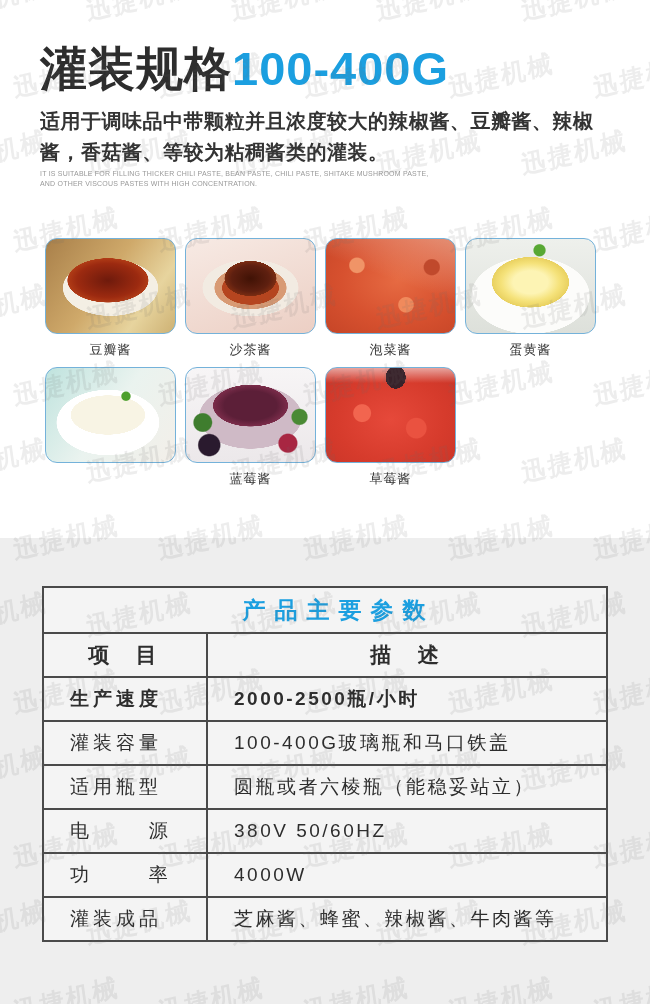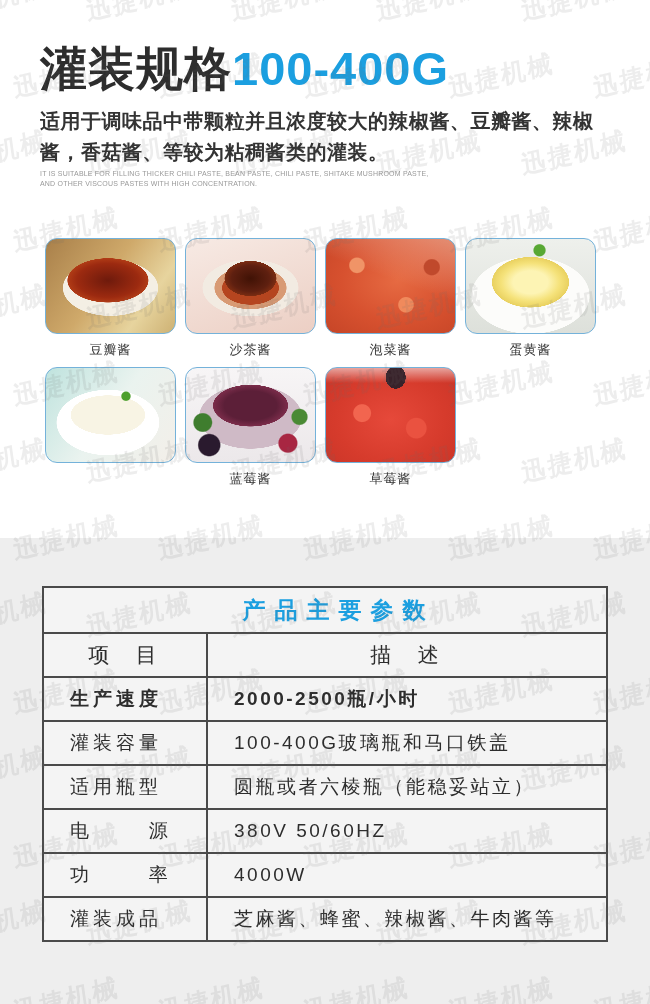--- a/index.html
+++ b/index.html
@@ -66,21 +66,21 @@
 
   
   .param-table { position:absolute; left:42px; top:586px; width:566px; background:#f4f4f4; border:2px solid #4a4a4a; }
   .t-row { display:flex; height:44px; border-top:2px solid #4a4a4a; }
   .t-title-row { display:flex; align-items:center; justify-content:center; height:44px;
     color:var(--accent,#1b9fe0); font-size:23px; font-weight:bold; letter-spacing:9px;padding-left:27px; }
   .t-label { width:164px; border-right:2px solid #4a4a4a; display:flex; align-items:center;
     padding-left:26px; font-size:19px; color:#2d2d2d; letter-spacing:4px; white-space:pre; }
   .t-value { flex:1; display:flex; align-items:center; padding-left:26px;
     font-size:19px; color:#2d2d2d; letter-spacing:2.5px; white-space:pre; }
-  .t-head .t-label, .t-head .t-value { justify-content:center; padding-left:0; font-weight:normal; font-size:21px; letter-spacing:5px; }
+  .t-head .t-label, .t-head .t-value { justify-content:center; padding-left:0; font-weight:bold; font-size:21px; letter-spacing:5px; }
   .t-row.bold .t-label, .t-row.bold .t-value { font-weight:bold; }
 
   
   .wm-layer { position:absolute; inset:0; overflow:hidden; pointer-events:none; z-index:5; }
   .wm { position:absolute; font-size:25px; font-weight:bold; color:rgba(110,110,110,0.12);
     transform:rotate(-14deg) skewX(-6deg); white-space:nowrap; letter-spacing:2px; }
 </style>
 </head>
 <body>
 

